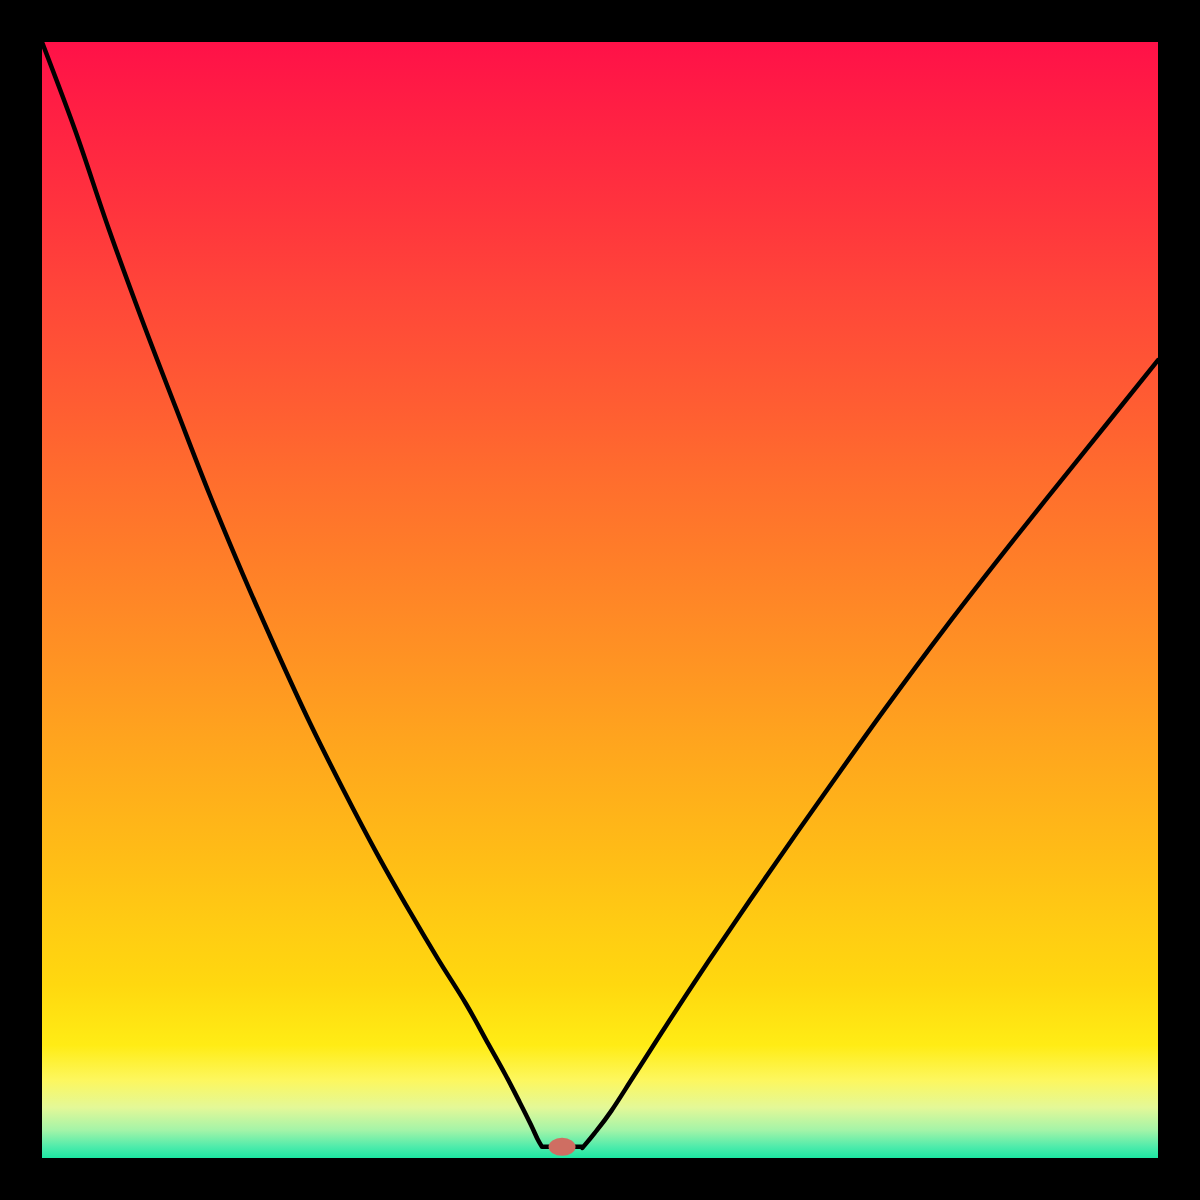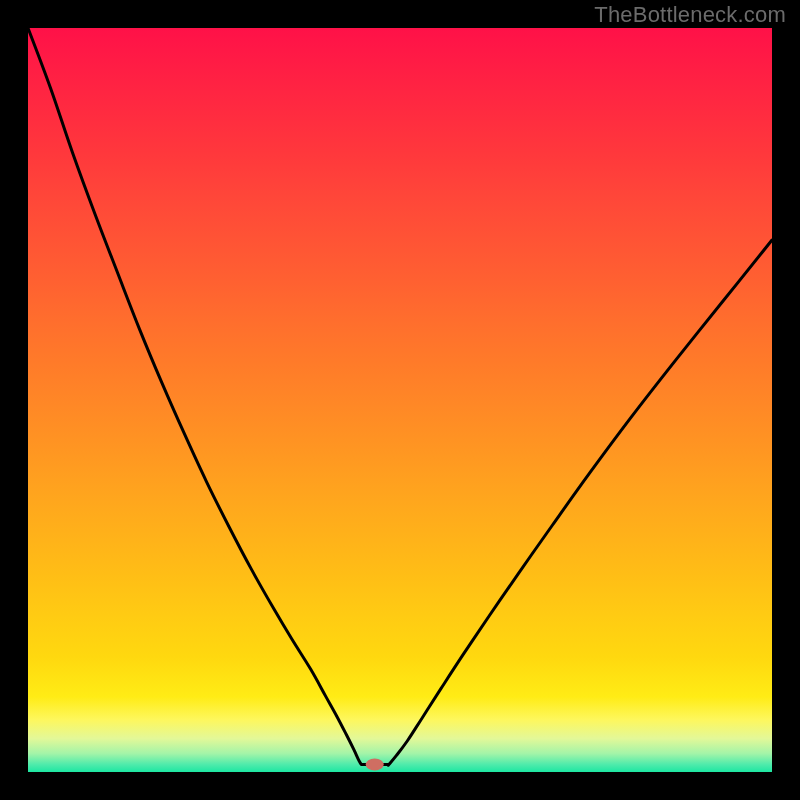--- a/index.html
+++ b/index.html
@@ -26,21 +26,20 @@
     letter-spacing: 0.2px;
     z-index: 5;
   }
   svg {
     display: block;
   }
 </style>
 </head>
 <body>
 <div class="container">
-  <div class="watermark">TheBottleneck.com</div>
   <svg id="chart-svg" width="800" height="800" viewBox="0 0 800 800">
     <defs>
       <linearGradient id="bg-grad" x1="0" y1="0" x2="0" y2="1">
           <stop offset="0.00%" stop-color="#ff1148"></stop>
           <stop offset="5.60%" stop-color="#ff1e44"></stop>
           <stop offset="11.30%" stop-color="#ff2b40"></stop>
           <stop offset="16.90%" stop-color="#ff383c"></stop>
           <stop offset="22.50%" stop-color="#ff4639"></stop>
           <stop offset="28.20%" stop-color="#ff5335"></stop>
           <stop offset="33.80%" stop-color="#ff6031"></stop>

